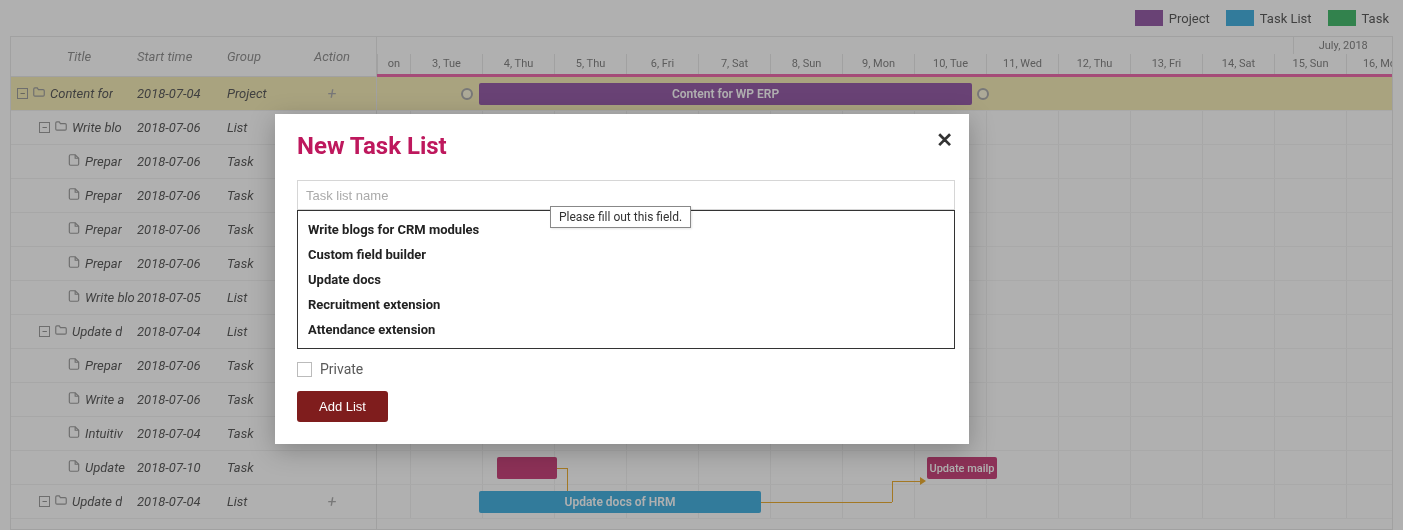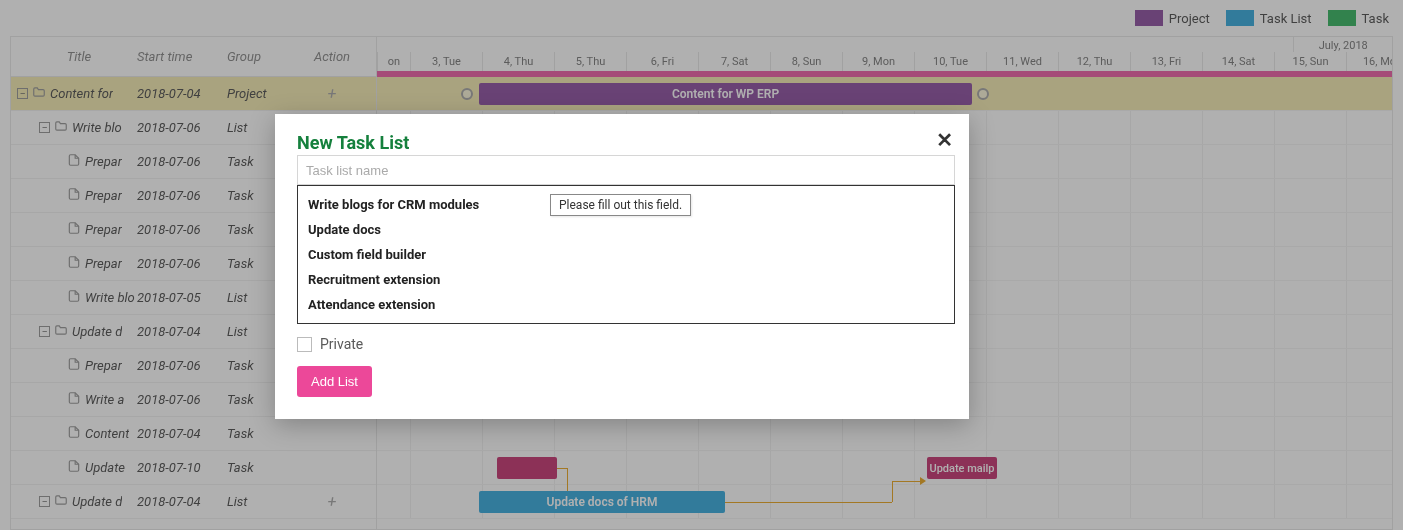--- a/index.html
+++ b/index.html
@@ -42,21 +42,21 @@
   .cell-group { width: 70px; }
   .cell-action { width: 70px; text-align: center; color: #999; font-size: 16px; }
   .toggle-box { width: 11px; height: 11px; border: 1px solid #888; display: inline-flex; align-items: center; justify-content: center; font-size: 11px; line-height: 1; color: #555; flex: none; }
   .indent0 { padding-left: 6px; }
   .indent1 { padding-left: 28px; }
   .indent2 { padding-left: 56px; }
   .icon-folder, .icon-file { width: 14px; height: 14px; flex: none; }
   .title-text { overflow: hidden; text-overflow: ellipsis; color: #333; }
 
   
-  .time-header { height: 40px; border-bottom: 6px solid #ec4899; display: flex; flex-direction: column; }
+  .time-header { height: 40px; border-bottom: 3px solid #ec4899; display: flex; flex-direction: column; }
   .th-top { height: 18px; display: flex; }
   .th-month { border-left: 1px solid #e3e3e3; font-size: 11px; color: #666; text-align: center; padding-top: 2px; }
   .th-days { height: 22px; display: flex; }
   .day { width: 72px; border-left: 1px solid #e3e3e3; font-size: 11px; color: #666; text-align: center; padding-top: 3px; flex: none; }
   .day:first-child { width: 33px; }
 
   
   .time-body { position: relative; }
   .grid-col { position: absolute; top: 0; bottom: 0; border-left: 1px solid #efefef; }
   .time-rows .trow { height: 34px; border-bottom: 1px solid #f2f2f2; position: relative; }
@@ -72,30 +72,30 @@
   .dep-line { position: absolute; border-color: #e79a00; }
   .dep-h { border-top: 1px solid #e79a00; height: 0; }
   .dep-v { border-left: 1px solid #e79a00; width: 0; }
   .dep-arrow { position: absolute; width: 0; height: 0; border-top: 4px solid transparent; border-bottom: 4px solid transparent; border-left: 6px solid #e79a00; }
 
   
   .overlay { position: absolute; inset: 0; background: rgba(80,80,80,.45); z-index: 50; }
 
   
   .modal { position: absolute; top: 114px; left: 275px; width: 694px; background: #fff; z-index: 60; box-shadow: 0 6px 24px rgba(0,0,0,.25); padding: 18px 22px 22px 22px; }
-  .modal-title { color: #15803d; font-size: 18px; font-weight: 700; margin-bottom: 2px; }
+  .modal-title { color: #be185d; font-size: 24px; font-weight: 700; margin-bottom: 20px; }
   .modal-close { position: absolute; top: 14px; right: 16px; font-size: 20px; color: #333; cursor: pointer; font-weight: 700; }
   .field-input { width: 658px; height: 30px; border: 1px solid #d6d6d6; padding: 4px 8px; font-size: 13px; color: #444; }
   .field-input::placeholder { color: #aaa; }
-  .tooltip { position: absolute; top: 80px; left: 275px; background: #fff; border: 1px solid #888; padding: 3px 8px; font-size: 12px; color: #333; box-shadow: 1px 1px 2px rgba(0,0,0,.1); z-index: 70; }
+  .tooltip { position: absolute; top: 92px; left: 275px; background: #fff; border: 1px solid #888; padding: 3px 8px; font-size: 12px; color: #333; box-shadow: 1px 1px 2px rgba(0,0,0,.1); z-index: 70; }
   .textarea-wrap { width: 658px; border: 1px solid #333; padding: 6px 10px; margin-top: 0; background: #fff; }
   .ta-item { font-size: 13px; font-weight: 700; padding: 5px 0; color: #222; }
   .checkbox-row { display: flex; align-items: center; gap: 8px; margin-top: 12px; color: #5a5a5a; font-size: 14px; }
   .chk { width: 15px; height: 15px; border: 1px solid #bbb; background: #fff; }
-  .btn-add { margin-top: 14px; background: #ec4899; color: #fff; border: none; border-radius: 3px; padding: 8px 14px; font-size: 13px; cursor: pointer; }
+  .btn-add { margin-top: 14px; background: #7f1d1d; color: #fff; border: none; border-radius: 3px; padding: 8px 22px; font-size: 13px; cursor: pointer; }
 
 </style>
 </head>
 <body>
 
 <div class="legend">
   <div class="legend-item">
     <span class="swatch purple"></span>
     <span>Project</span>
   </div>
@@ -238,21 +238,21 @@
           <div class="cell-start">2018-07-06</div>
           <div class="cell-group">Task</div>
           <div class="cell-action"></div>
         </div>
         <div class="row">
           <div class="cell-title indent2">
             <span><svg class="icon-file" viewBox="0 0 24 24" fill="none" stroke="#888" stroke-width="2">
                 <path d="M14 3H6a2 2 0 0 0-2 2v14a2 2 0 0 0 2 2h12a2 2 0 0 0 2-2V9z"></path>
                 <path d="M14 3v6h6"></path>
               </svg></span>
-            <span class="title-text">Content</span>
+            <span class="title-text">Intuitiv</span>
           </div>
           <div class="cell-start">2018-07-04</div>
           <div class="cell-group">Task</div>
           <div class="cell-action"></div>
         </div>
         <div class="row">
           <div class="cell-title indent2">
             <span><svg class="icon-file" viewBox="0 0 24 24" fill="none" stroke="#888" stroke-width="2">
                 <path d="M14 3H6a2 2 0 0 0-2 2v14a2 2 0 0 0 2 2h12a2 2 0 0 0 2-2V9z"></path>
                 <path d="M14 3v6h6"></path>
@@ -349,41 +349,41 @@
       <div class="dep-line dep-v" style="left:190px; top:391px; height:34px;"></div>
       <div class="dep-line dep-h" style="left:190px; top:425px; width:325px;"></div>
       <div class="dep-line dep-v" style="left:515px; top:404px; height:21px;"></div>
       <div class="dep-line dep-h" style="left:515px; top:404px; width:28px;"></div>
       <div class="dep-arrow" style="left:543px; top:400px;"></div>
 
       <div class="bar task" style="left:550px; width:70px; top:380px; overflow:visible;">
         <span>Update mailp</span>
       </div>
 
-      <div class="bar list" style="left:102px; width:246px; top:414px;">
+      <div class="bar list" style="left:102px; width:282px; top:414px;">
         <span>Update docs of HRM</span>
       </div>
     </div>
   </div>
 </div>
 
 <div class="overlay"></div>
 
 <div class="modal">
   <div class="modal-title">New Task List</div>
   <div class="modal-close">✕</div>
 
   <input class="field-input" type="text" placeholder="Task list name" style="">
 
   <div class="tooltip">Please fill out this field.</div>
 
   <div class="textarea-wrap" id="suggestions">
       <div class="ta-item">Write blogs for CRM modules</div>
+      <div class="ta-item">Custom field builder</div>
       <div class="ta-item">Update docs</div>
-      <div class="ta-item">Custom field builder</div>
       <div class="ta-item">Recruitment extension</div>
       <div class="ta-item">Attendance extension</div>
     </div>
 
   <div class="checkbox-row">
     <span class="chk"></span>
     <span>Private</span>
   </div>
 
   <button class="btn-add">Add List</button>

